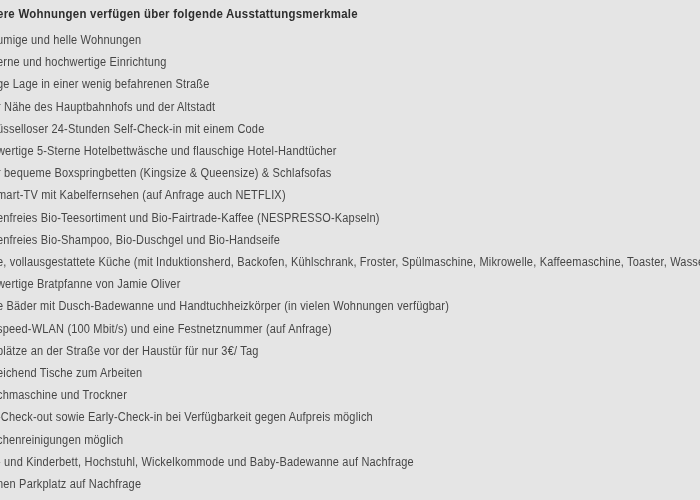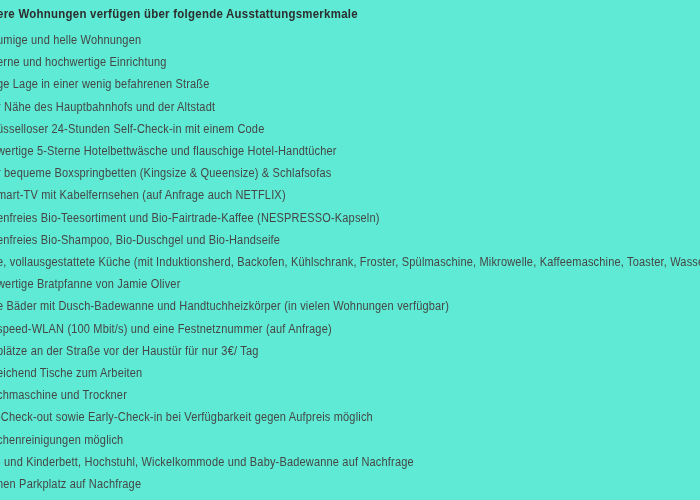--- a/index.html
+++ b/index.html
@@ -5,21 +5,21 @@
   html, body {
     margin: 0;
     padding: 0;
     background: #ffffff;
   }
   .page {
     position: relative;
     width: 700px;
     height: 500px;
     overflow: hidden;
-    background: #5eead4;
+    background: #e5e5e5;
     font-family: "Liberation Sans", sans-serif;
   }
   
   .content {
     position: absolute;
     top: 3px;
     left: -3px;
     width: 820px;
     transform: scaleX(0.88);
     transform-origin: top left;

